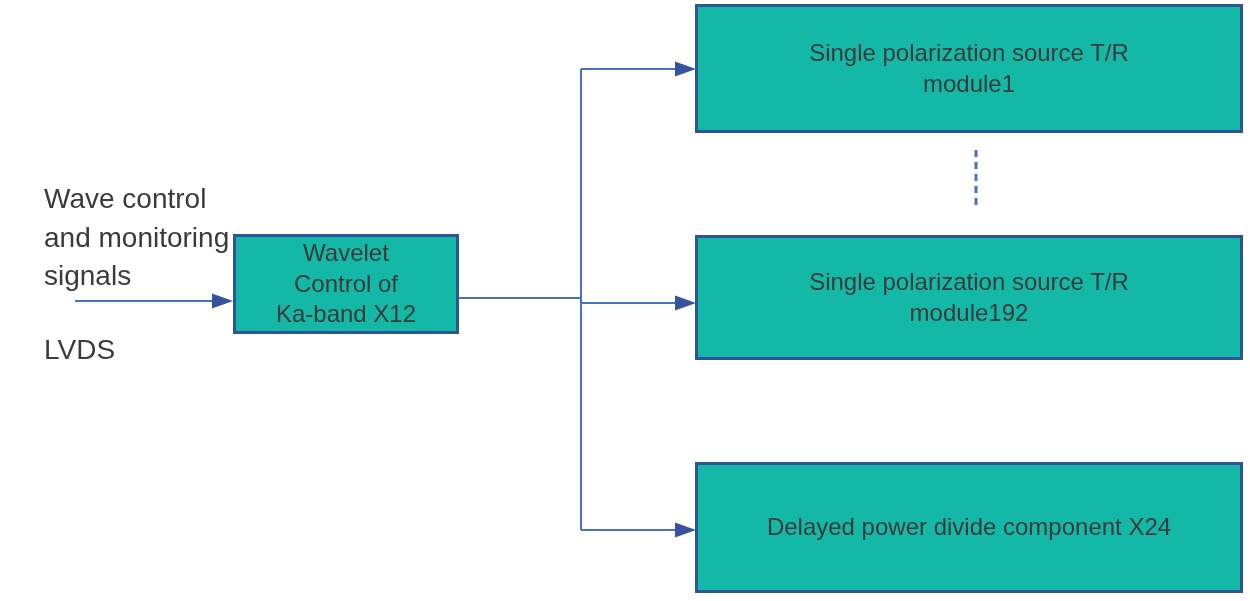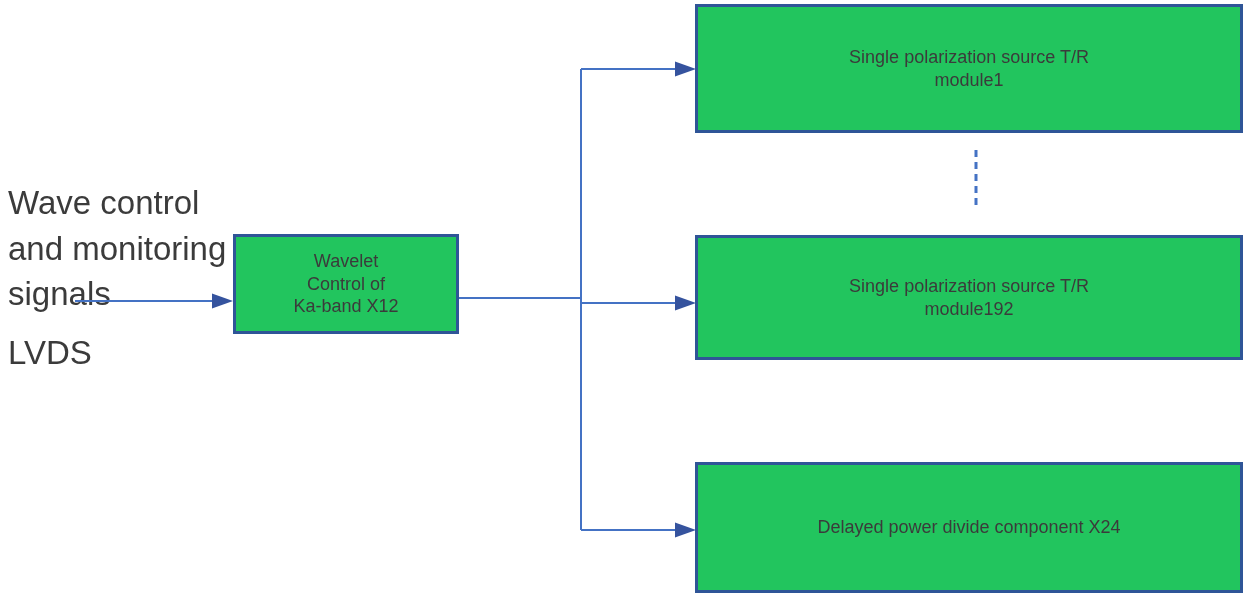--- a/index.html
+++ b/index.html
@@ -12,34 +12,35 @@
     width: 1250px;
     height: 601px;
     background: var(--color-background, #ffffff);
     font-family: "Liberation Sans", sans-serif;
     color: var(--color-text, #3b3b3b);
     overflow: hidden;
   }
   .label {
     position: absolute;
     white-space: pre-line;
-    font-size: 33px;
+    font-size: 28px;
     line-height: 1.38;
     color: var(--color-text, #3b3b3b);
+    margin-left: 36px;
   }
   .box {
     position: absolute;
     box-sizing: border-box;
     border: 3px solid var(--color-box-border, #2f5597);
-    background: #22c55e;
+    background: #14b8a6;
     display: flex;
     align-items: center;
     justify-content: center;
     text-align: center;
-    font-size: 18px;
+    font-size: 24px;
     line-height: 1.27;
     white-space: pre-line;
     z-index: 2;
   }
   .controller-box {
     left: 233px; top: 234px; width: 226px; height: 100px;
   }
   .module-box-1 { left: 695px; top: 4px;   width: 548px; height: 129px; }
   .module-box-2 { left: 695px; top: 235px; width: 548px; height: 125px; }
   .module-box-3 { left: 695px; top: 462px; width: 548px; height: 131px; }

